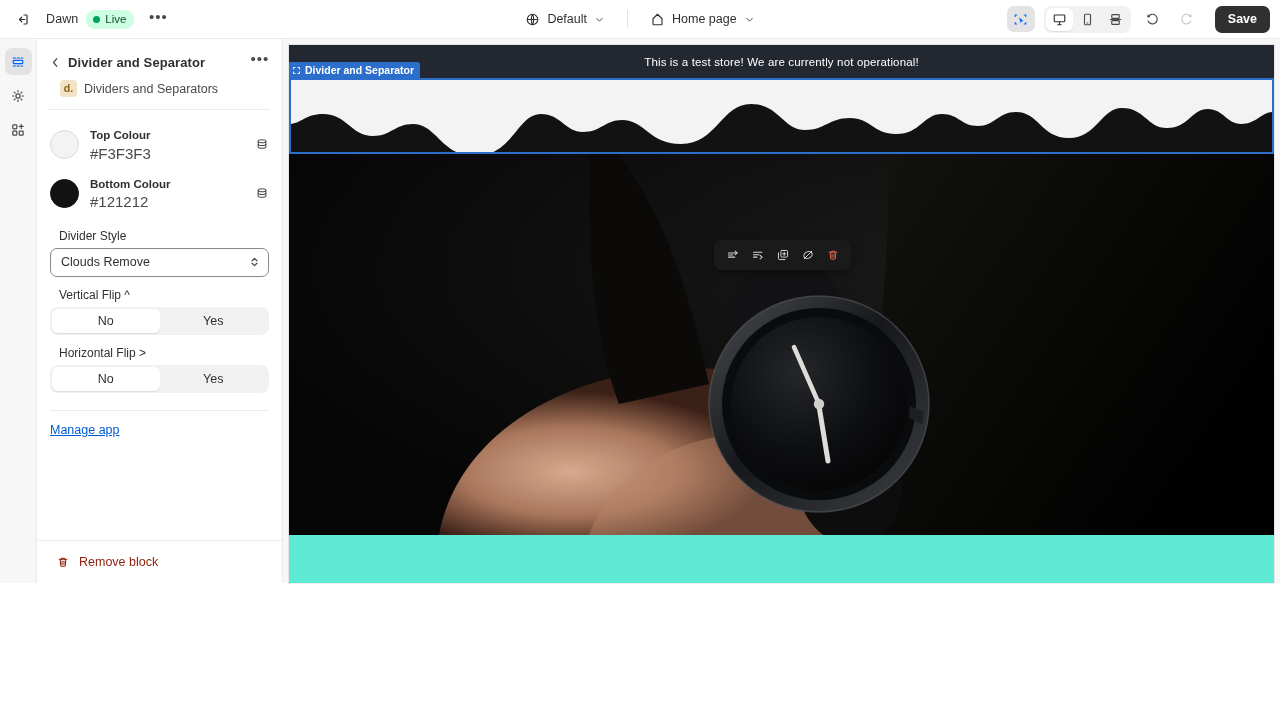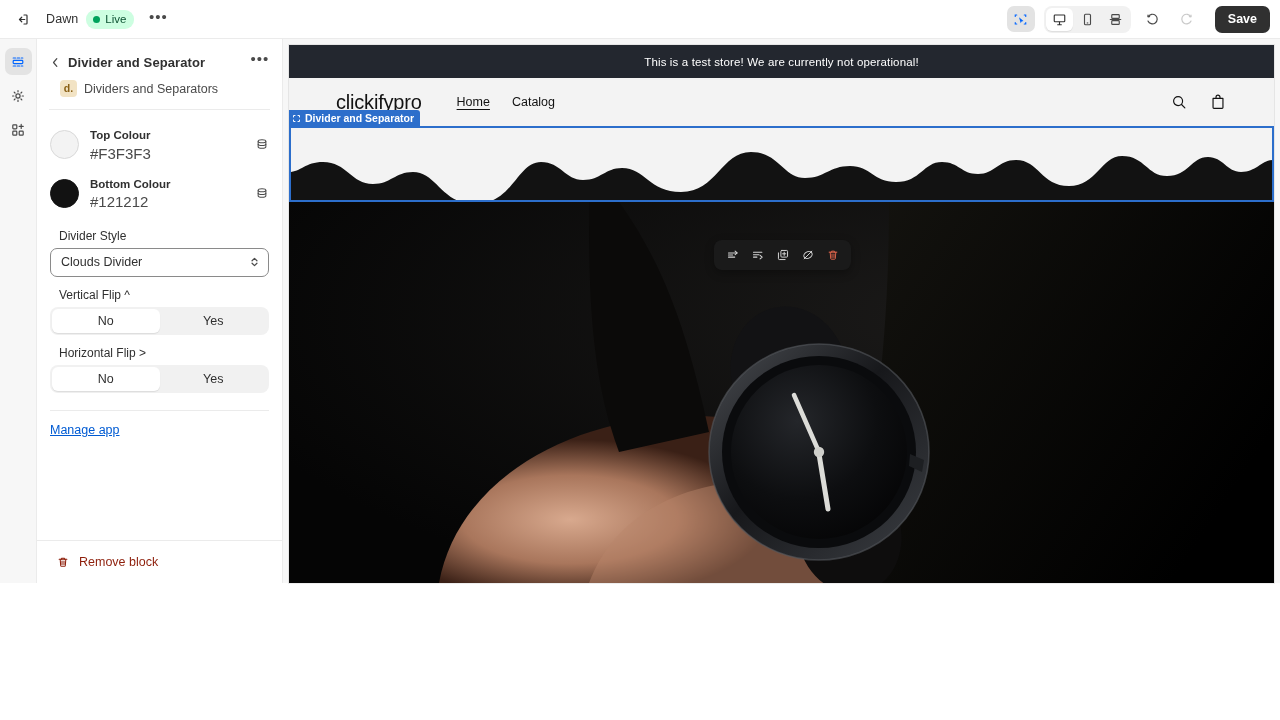--- a/index.html
+++ b/index.html
@@ -259,20 +259,42 @@
       </svg>
     </div>
     <span class="theme-name">Dawn</span>
     <span class="live-pill">
       <span class="live-dot"></span>
       <span>Live</span>
     </span>
     <div class="dots-btn">•••</div>
   </div>
 
+  <div class="tb-center">
+    <div class="tb-chip">
+      <svg width="15" height="15" viewBox="0 0 20 20" fill="none" stroke="#303030" stroke-width="1.5">
+        <circle cx="10" cy="10" r="7"></circle>
+          <path d="M3 10h14M10 3c2 2.3 2 11.7 0 14M10 3C8 5.3 8 14.7 10 17"></path>
+      </svg>
+      <span>Default</span>
+      <svg width="11" height="11" viewBox="0 0 20 20" fill="none" stroke="#4a4a4a" stroke-width="1.8" stroke-linecap="round" stroke-linejoin="round">
+          <path d="M5 8l5 5 5-5"></path>
+        </svg>
+    </div>
+    <div class="tb-sep"></div>
+    <div class="tb-chip">
+      <svg width="15" height="15" viewBox="0 0 20 20" fill="none" stroke="#303030" stroke-width="1.5" stroke-linejoin="round">
+        <path d="M10 3l6 6v7a1 1 0 0 1-1 1H5a1 1 0 0 1-1-1V9l6-6z"></path>
+      </svg>
+      <span>Home page</span>
+      <svg width="11" height="11" viewBox="0 0 20 20" fill="none" stroke="#4a4a4a" stroke-width="1.8" stroke-linecap="round" stroke-linejoin="round">
+          <path d="M5 8l5 5 5-5"></path>
+        </svg>
+    </div>
+  </div>
 
   <div class="tb-right">
     <div class="sel-tool">
       <svg width="15" height="15" viewBox="0 0 20 20" fill="none" stroke="#0065ff" stroke-width="1.5" stroke-linecap="round">
         <path d="M3 6V4h2M15 4h2v2M17 14v2h-2M5 16H3v-2" stroke-dasharray="0"></path>
         <path d="M8 7l6 5-2.6.6L10.3 15 8 7z" fill="#0065ff" stroke="none"></path>
       </svg>
     </div>
     <div class="device-group">
       <div class="device-btn active">
@@ -379,21 +401,21 @@
         <svg width="14" height="14" viewBox="0 0 20 20" fill="none" stroke="currentColor" stroke-width="1.5">
           <ellipse cx="10" cy="6" rx="5.5" ry="2.2"></ellipse>
             <path d="M4.5 6v8c0 1.2 2.5 2.2 5.5 2.2s5.5-1 5.5-2.2V6"></path>
             <path d="M4.5 10c0 1.2 2.5 2.2 5.5 2.2s5.5-1 5.5-2.2"></path>
         </svg>
       </span>
     </div>
 
     <div class="field-label">Divider Style</div>
     <div class="select-wrap">
-      <div class="select-box">Clouds Divider</div>
+      <div class="select-box">Clouds Remove</div>
       <span class="select-chev">
         <svg width="11" height="13" viewBox="0 0 12 16" fill="none" stroke="currentColor" stroke-width="1.5" stroke-linecap="round" stroke-linejoin="round">
           <path d="M3 6.5L6 3.5l3 3"></path>
             <path d="M3 9.5l3 3 3-3"></path>
         </svg>
       </span>
     </div>
 
     <div class="field-label">Vertical Flip ^</div>
     <div class="seg">
@@ -422,41 +444,20 @@
       <span>Remove block</span>
     </div>
   </div>
 </div>
 
 <div class="canvas">
   <div class="frame">
 
     <div class="announce">This is a test store! We are currently not operational!</div>
 
-    <div class="store-head">
-      <span class="logo">clickifypro</span>
-      <nav class="store-nav">
-        <span class="nav-item active">Home</span>
-        <span class="nav-item">Catalog</span>
-      </nav>
-      <div class="head-icons">
-        <span class="hd-icon">
-          <svg width="18" height="18" viewBox="0 0 20 20" fill="none" stroke="currentColor" stroke-width="1.3" stroke-linecap="round">
-            <circle cx="9" cy="9" r="5"></circle>
-              <path d="M12.8 12.8L16.5 16.5"></path>
-          </svg>
-        </span>
-        <span class="hd-icon">
-          <svg width="18" height="18" viewBox="0 0 20 20" fill="none" stroke="currentColor" stroke-width="1.3" stroke-linejoin="round">
-            <path d="M4.5 6h11v10a1 1 0 0 1-1 1h-9a1 1 0 0 1-1-1V6z"></path>
-            <path d="M7.8 6V4.6a2.2 2.2 0 0 1 4.4 0V6"></path>
-          </svg>
-        </span>
-      </div>
-    </div>
 
     <div class="block-sel">
       <div class="block-tag">
         <svg width="9" height="9" viewBox="0 0 12 12" fill="none" stroke="#ffffff" stroke-width="1.3" stroke-linecap="round">
           <path d="M2 4V2h2M8 2h2v2M10 8v2H8M4 10H2V8"></path>
         </svg>
         <span>Divider and Separator</span>
       </div>
       <div class="block-outline"></div>
 

